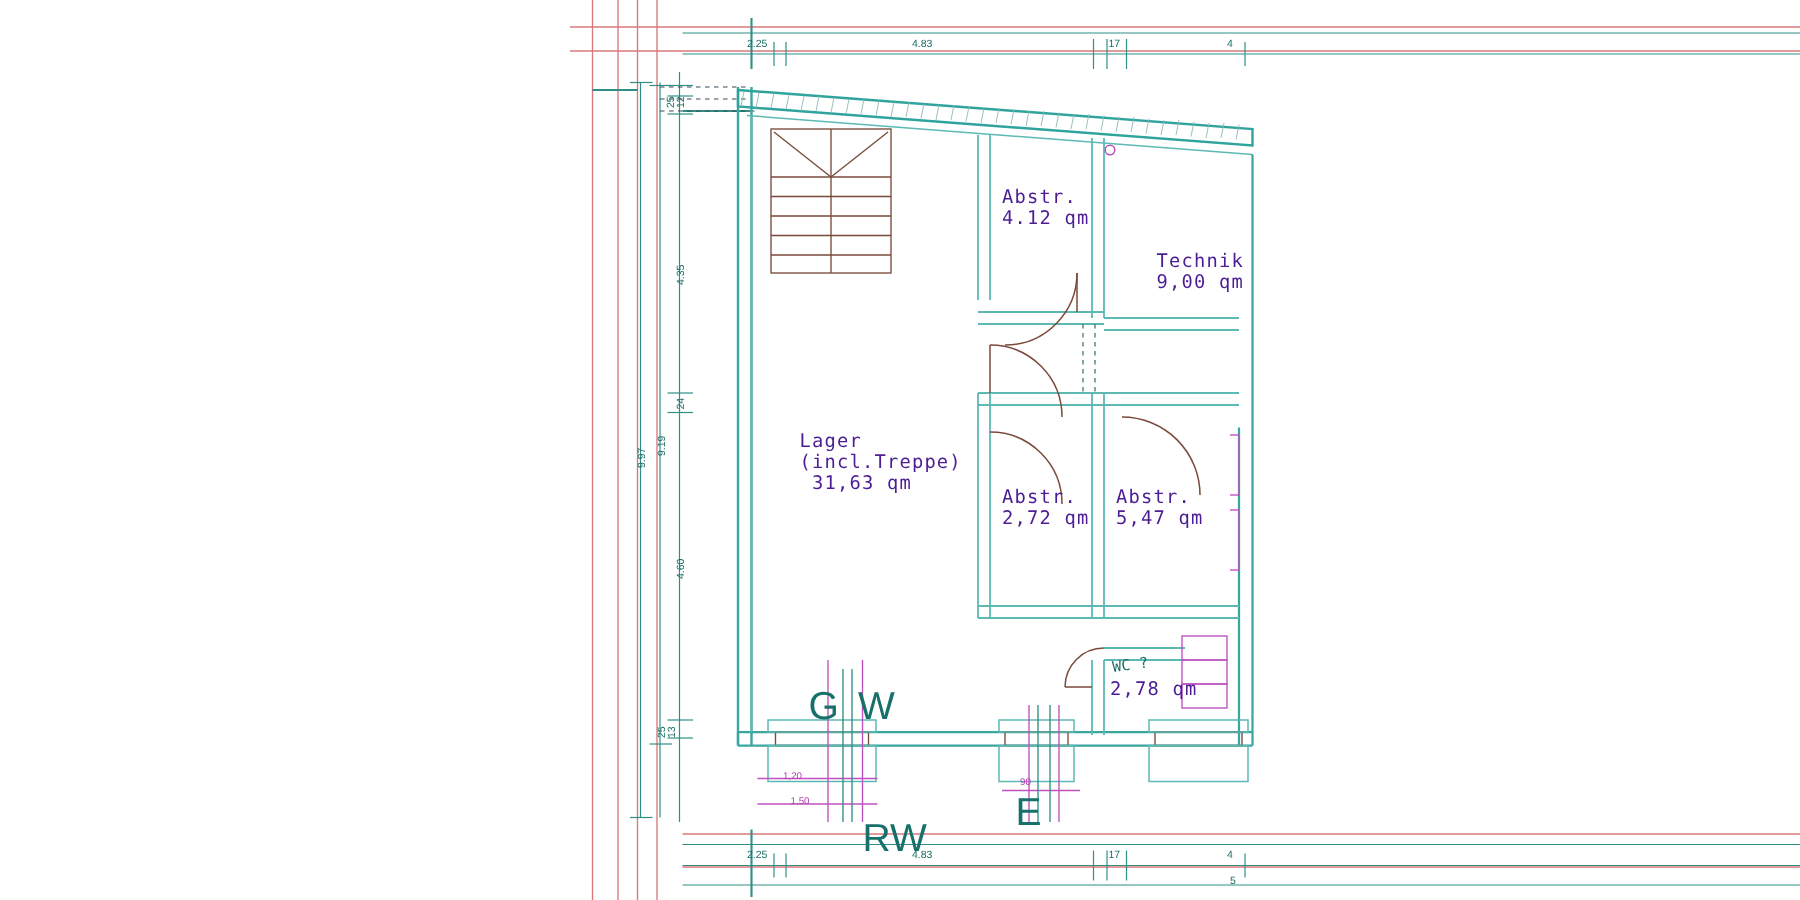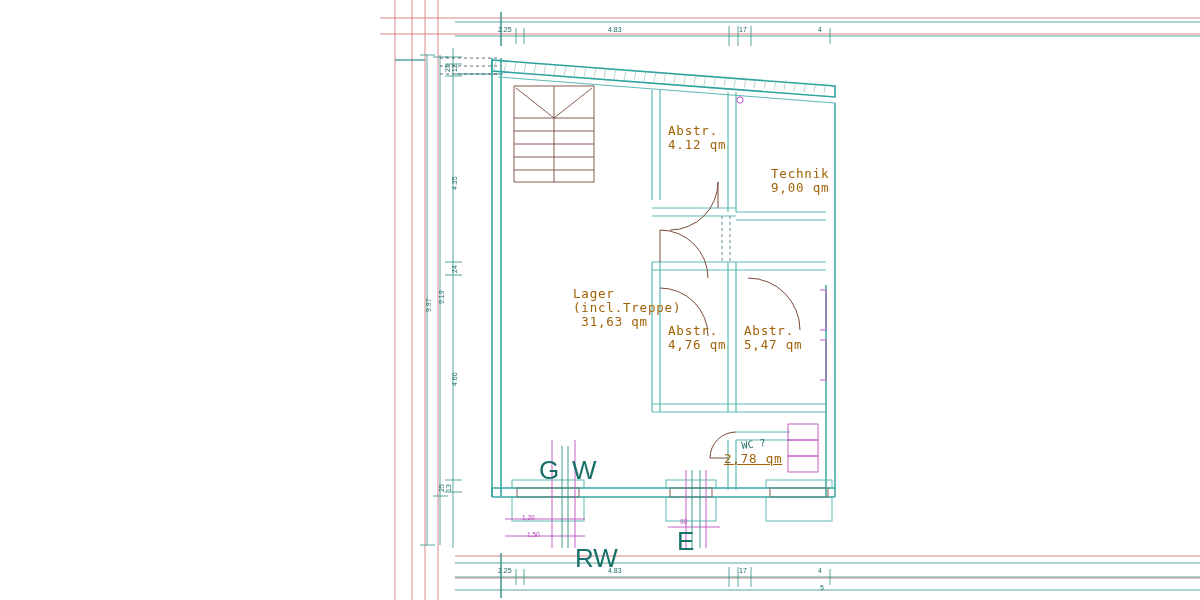--- a/index.html
+++ b/index.html
@@ -2,21 +2,21 @@
 <html><head>
 <meta charset="utf-8">
 <title>Floor Plan</title>
 <style>
   html,body{margin:0;padding:0;background:#ffffff;}
   body{width:1200px;height:600px;overflow:hidden;
        font-family:"DejaVu Sans Mono","Liberation Mono",monospace;}
   #stage{position:relative;width:1200px;height:600px;background:#fff;}
   #plan{position:absolute;left:0;top:0;}
   .txt{position:absolute;white-space:pre;line-height:1.12;}
-  .room{color:#a16207;font-size:12.5px;letter-spacing:.8px;}
+  .room{color:#4c1d95;font-size:12.5px;letter-spacing:.8px;}
   .tag{color:#17706a;font-size:26px;font-family:"Liberation Sans",sans-serif;}
   .dimh{color:#1b6b62;font-size:7px;font-family:"Liberation Sans",sans-serif;}
   .dimv{color:#1b6b62;font-size:7px;font-family:"Liberation Sans",sans-serif;
         transform-origin:0 0;transform:rotate(-90deg);}
   .dimp{color:#b43fb4;font-size:6.5px;font-family:"Liberation Sans",sans-serif;}
   .wcq{color:#1f6e66;font-size:10px;}
 </style>
 </head>
 <body>
 
@@ -262,38 +262,38 @@
     <line x1="692" y1="470" x2="692" y2="548"></line>
     <line x1="700" y1="470" x2="700" y2="548"></line>
   </g>
 
   <g stroke="#5cb9b4" stroke-width="1" fill="none">
     <line x1="501" y1="77" x2="501" y2="488"></line>
   </g>
 
 </svg>
 
-<div class="txt room" style="left:533px;top:287px;margin-left:40px;"><span>Lager</span>
+<div class="txt room" style="left:533px;top:287px;"><span>Lager</span>
 <span>(incl.Treppe)</span>
  <span>31,63 qm</span></div>
 
 <div class="txt room" style="left:668px;top:124px;"><span>Abstr.</span>
 <span>4.12 qm</span></div>
 
 <div class="txt room" style="left:771px;top:151px;margin-top:16px;"><span>Technik</span>
 <span>9,00 qm</span></div>
 
 <div class="txt room" style="left:668px;top:324px;"><span>Abstr.</span>
-<span>4,76 qm</span></div>
+<span>2,72 qm</span></div>
 
 <div class="txt room" style="left:744px;top:324px;"><span>Abstr.</span>
 <span>5,47 qm</span></div>
 
 <div class="txt wcq" style="left:741px;top:440px;transform:rotate(-7deg);transform-origin:0 0;">WC ?</div>
-<div class="txt room" style="left:724px;top:452px;text-decoration:underline;">2,78 qm</div>
+<div class="txt room" style="left:740px;top:452px;">2,78 qm</div>
 
 <div class="txt tag" style="left:539px;top:456px;">G</div>
 <div class="txt tag" style="left:572px;top:456px;">W</div>
 <div class="txt tag" style="left:575px;top:500px;margin-top:44px;">RW</div>
 <div class="txt tag" style="left:677px;top:527px;">E</div>
 
 <div class="txt dimh" style="left:498px;top:26px;">2.25</div>
 <div class="txt dimh" style="left:608px;top:26px;">4.83</div>
 <div class="txt dimh" style="left:739px;top:26px;">17</div>
 <div class="txt dimh" style="left:818px;top:26px;">4</div>

